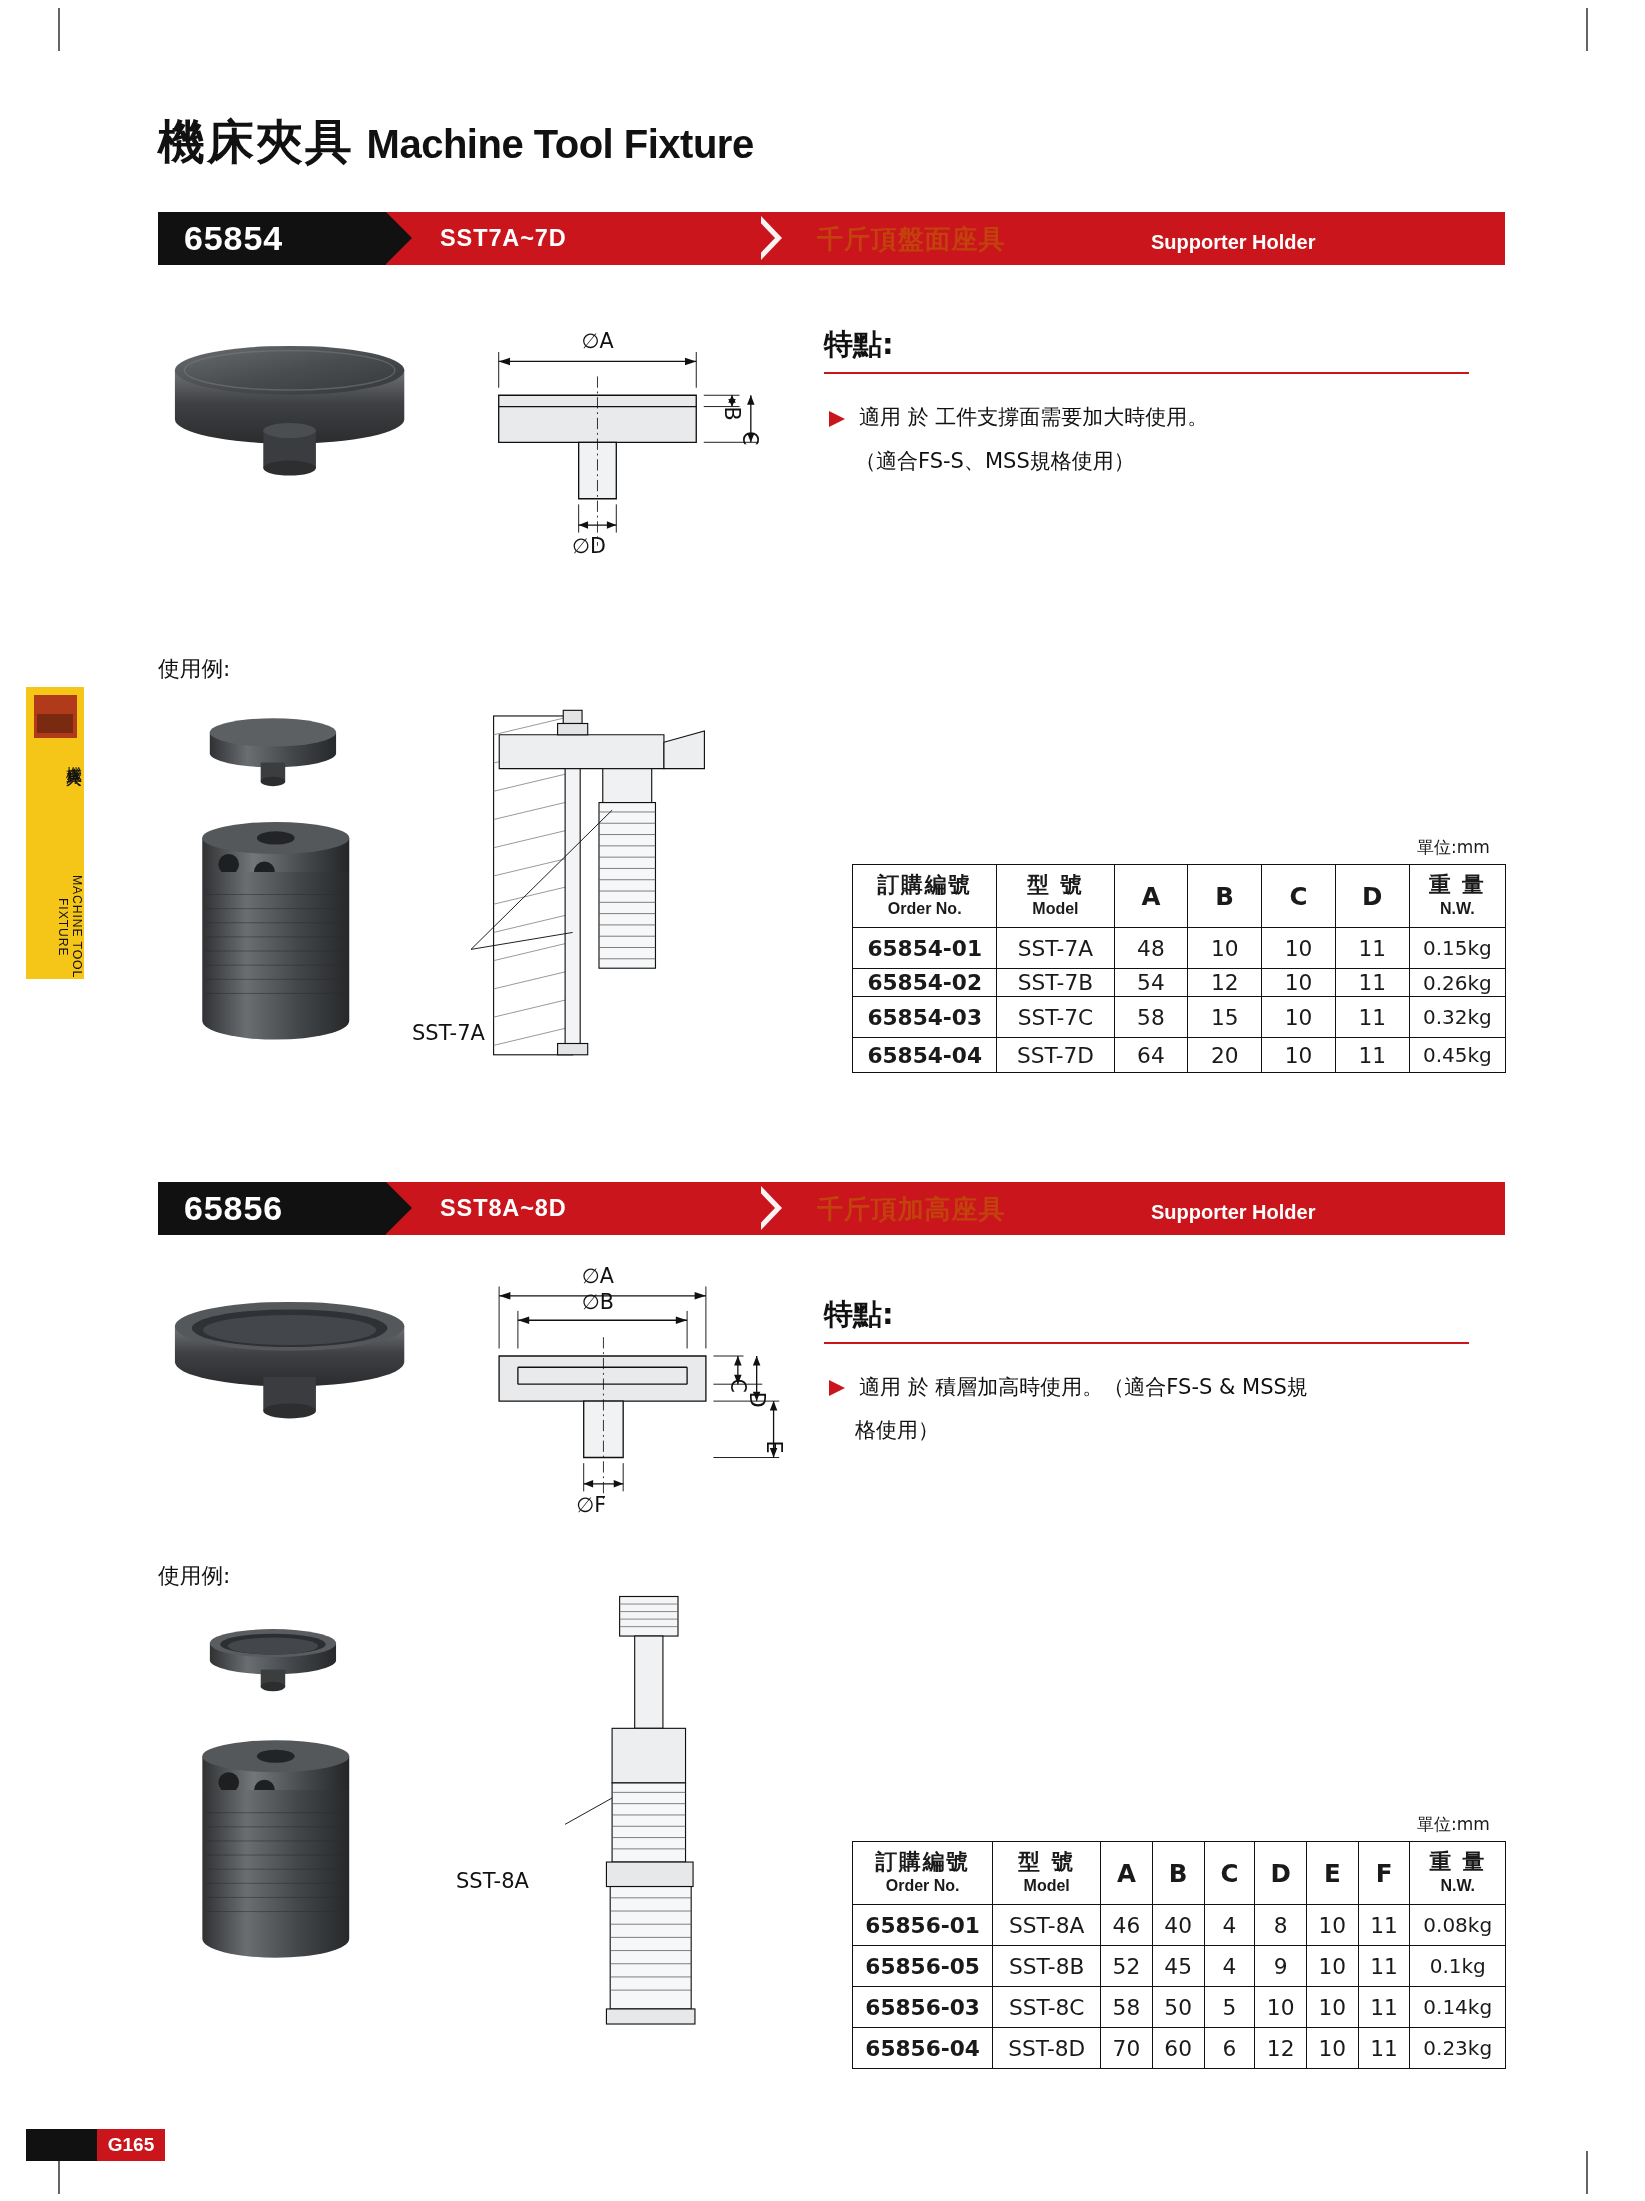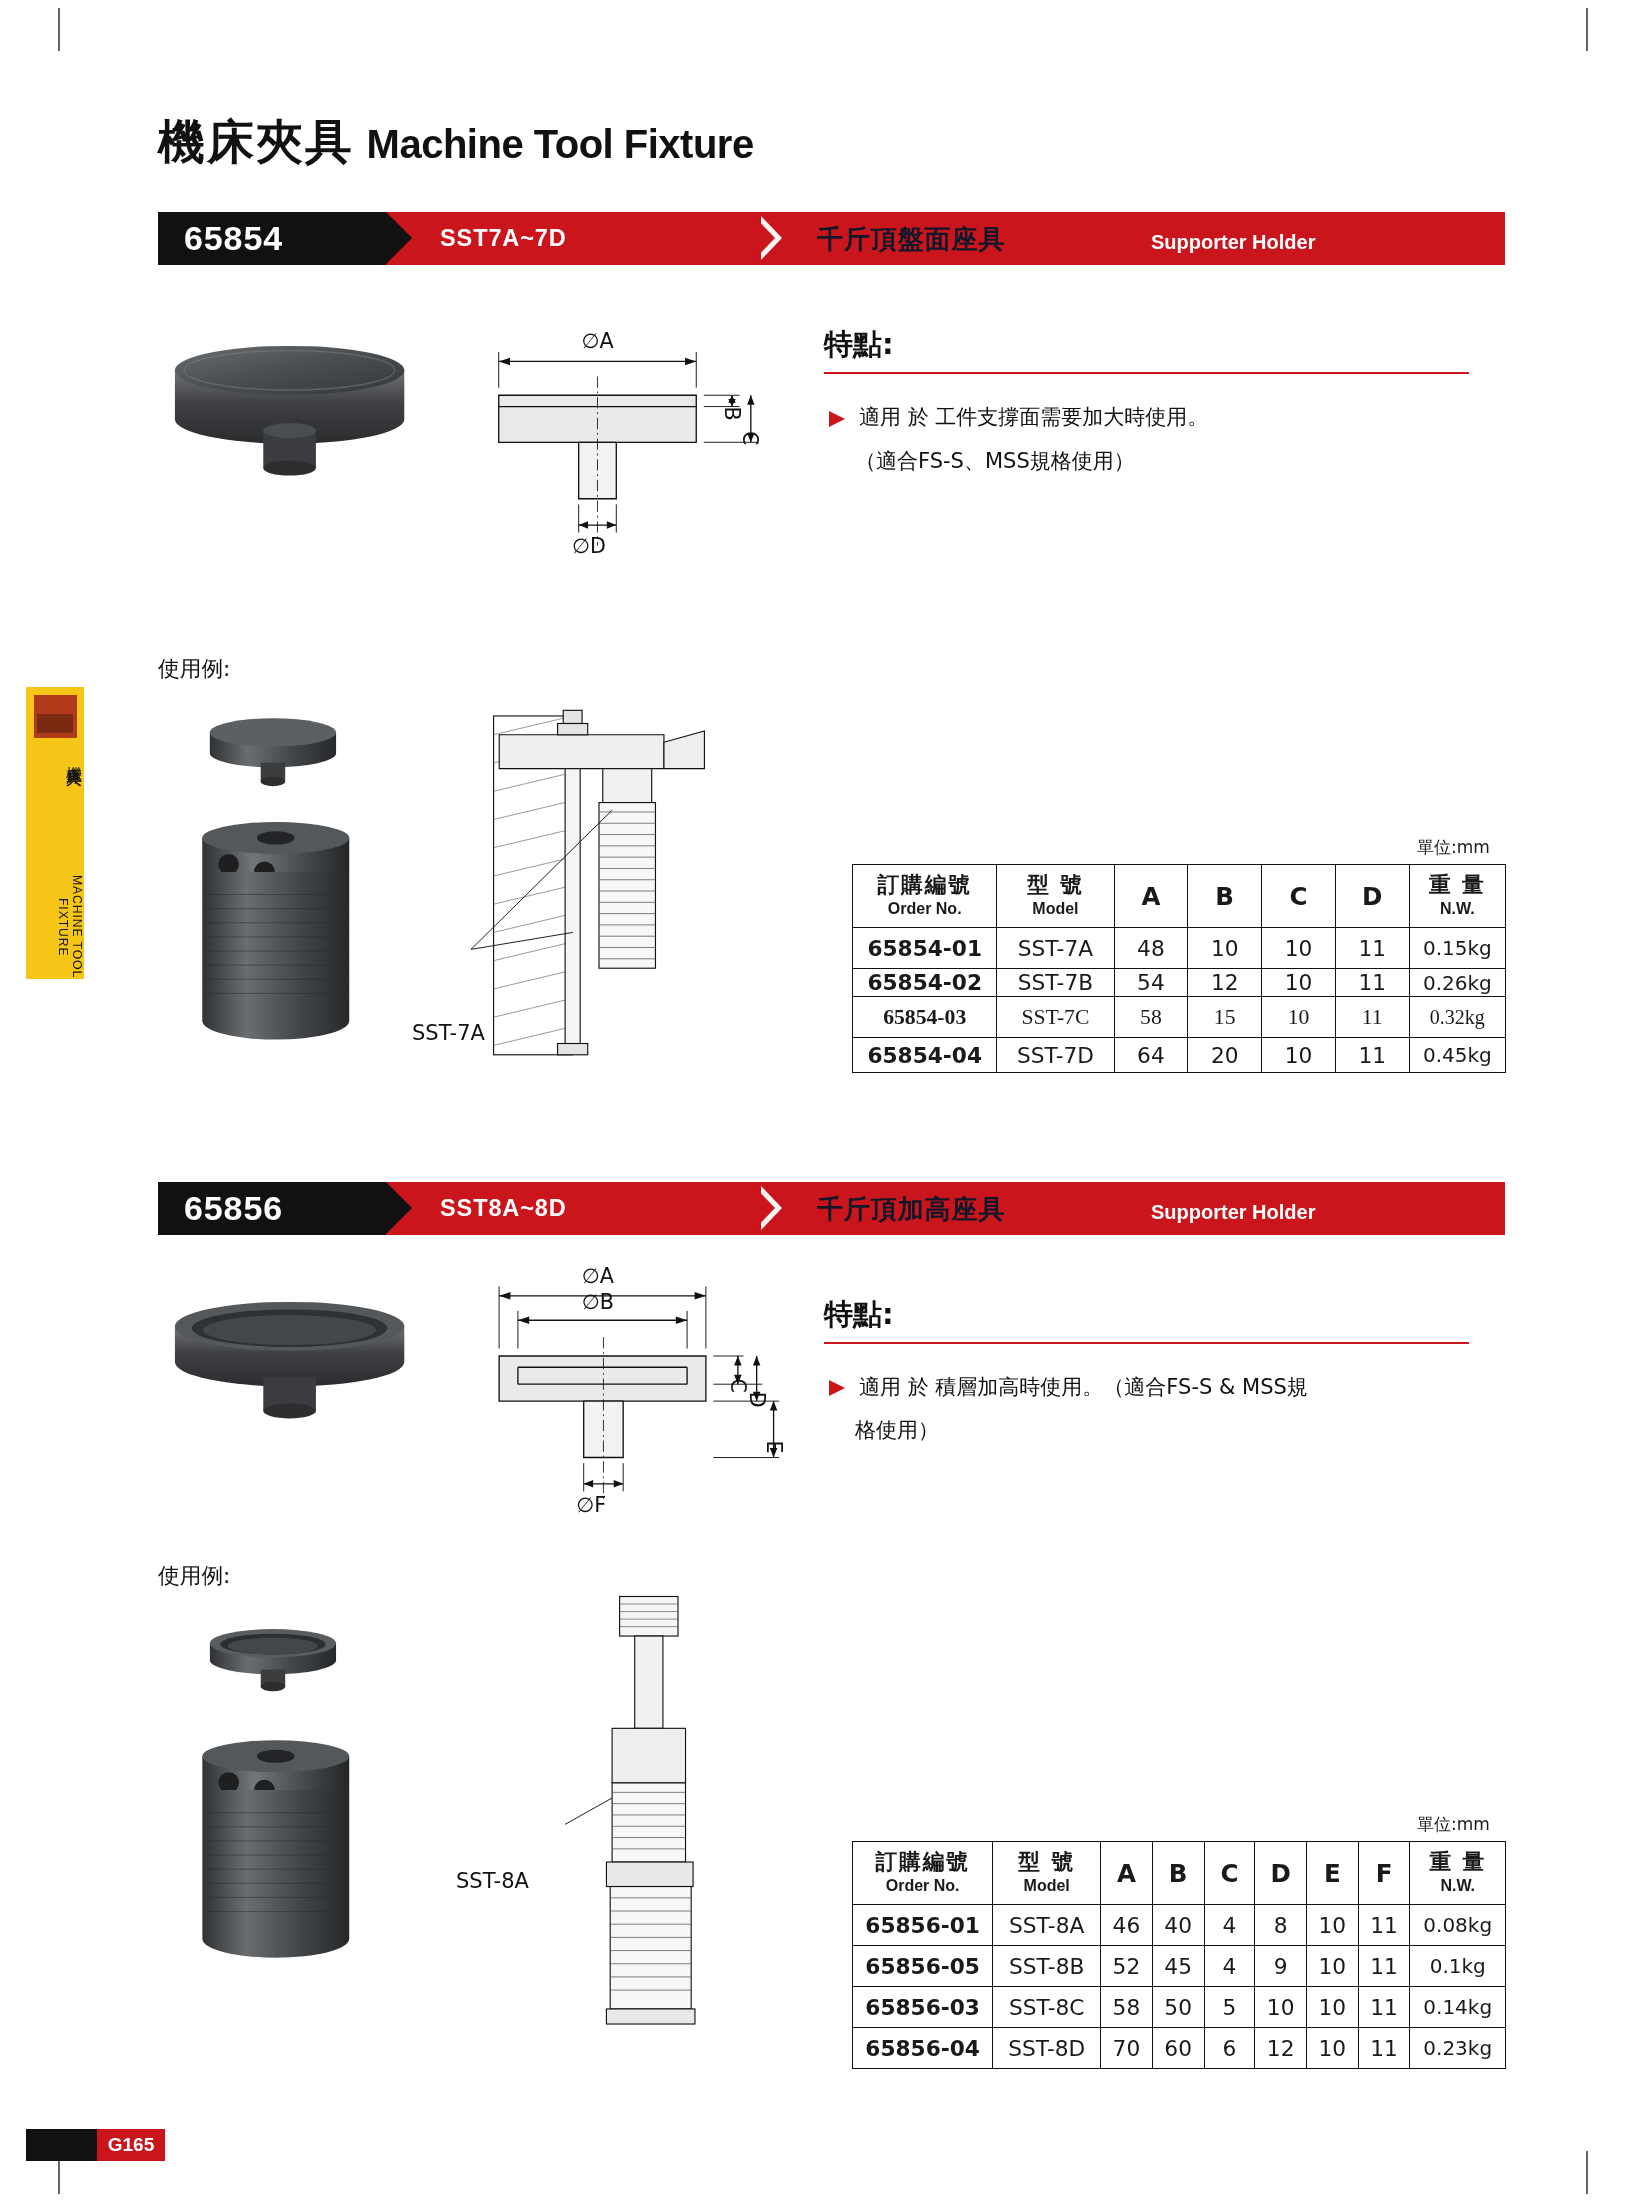--- a/index.html
+++ b/index.html
@@ -28,21 +28,21 @@
   .banner .blk { position:absolute; left:0; top:0; height:53px; width:228px; background:#111; }
   .banner .blk-arrow { position:absolute; left:228px; top:0; width:0; height:0;
         border-top:26px solid transparent; border-bottom:26px solid transparent; border-left:26px solid #111; }
   .banner .code { position:absolute; left:26px; top:6.6px; color:#fff; font-size:34px; font-weight:bold; letter-spacing:0.9px; }
   .banner .model { position:absolute; left:282px; top:13px; color:#fff; font-size:23.5px; font-weight:bold; letter-spacing:0.9px; }
   .banner .sep { position:absolute; top:0; height:53px; width:24.5px; }
   .banner .sep:before { content:""; position:absolute; left:0; top:3.8px; width:0; height:0;
         border-top:22.6px solid transparent; border-bottom:22.6px solid transparent; border-left:21px solid #fff; opacity:.95;}
   .banner .sep:after { content:""; position:absolute; left:-7.5px; top:3.8px; width:0; height:0;
         border-top:22.6px solid transparent; border-bottom:22.6px solid transparent; border-left:21px solid #c9151b; }
-  .banner .name-cn { position:absolute; top:10.4px; color:#0f172a; font-size:26px; font-weight:bold; letter-spacing:0.9px; font-family:"DejaVu Sans", sans-serif;}
+  .banner .name-cn { position:absolute; top:10.4px; color:#c2410c; font-size:26px; font-weight:bold; letter-spacing:0.9px; font-family:"DejaVu Sans", sans-serif;}
   .banner .name-en { position:absolute; top:19px; color:#fff; font-size:20px; font-weight:bold; }
 
   
   .feat-title { position:absolute; font-size:29px; font-weight:bold; color:#111; font-family:"DejaVu Sans", sans-serif;}
   .feat-rule { position:absolute; height:1.9px; background:#c9151b; }
   .feat-tri { position:absolute; width:0; height:0; border-top:8.5px solid transparent;
         border-bottom:8.5px solid transparent; border-left:16px solid #c9151b; }
   .feat-text { position:absolute; font-size:21px; line-height:36px; color:#111; font-family:"DejaVu Sans", sans-serif; }
 
   
@@ -308,21 +308,21 @@
       </tr>
       <tr style="height:27px;">
         <td class="cell-ord">65854-02</td>
         <td class="cell-mod">SST-7B</td>
         <td class="cell-num">54</td>
         <td class="cell-num">12</td>
         <td class="cell-num">10</td>
         <td class="cell-num">11</td>
         <td class="cell-w">0.26kg</td>
       </tr>
-      <tr style="height:41px;font-family:Liberation Serif, serif;">
+      <tr style="height:41px;">
         <td class="cell-ord">65854-03</td>
         <td class="cell-mod">SST-7C</td>
         <td class="cell-num">58</td>
         <td class="cell-num">15</td>
         <td class="cell-num">10</td>
         <td class="cell-num">11</td>
         <td class="cell-w">0.32kg</td>
       </tr>
       <tr style="height:35px;">
         <td class="cell-ord">65854-04</td>

